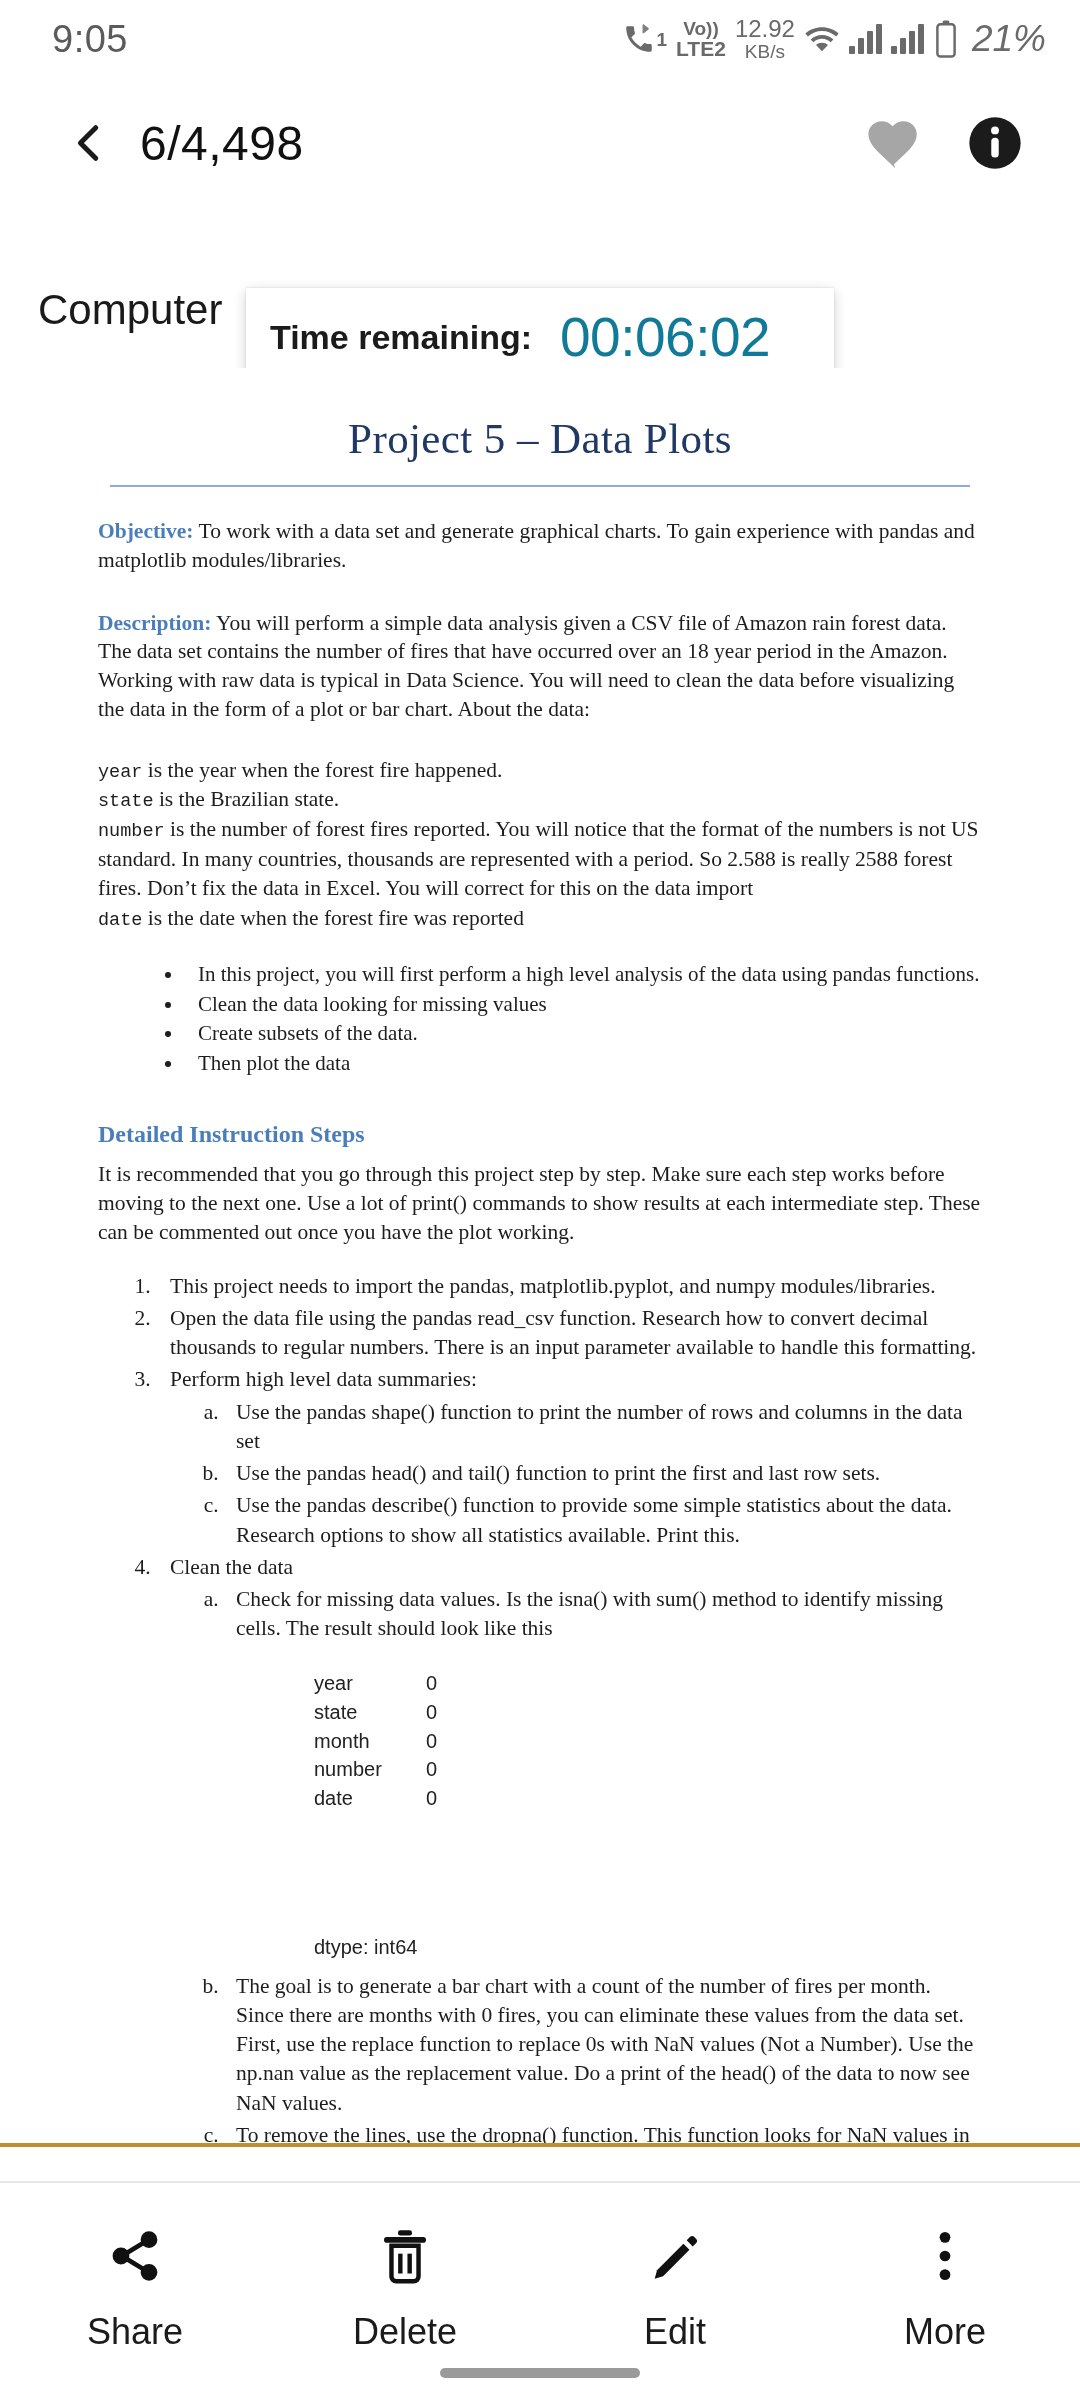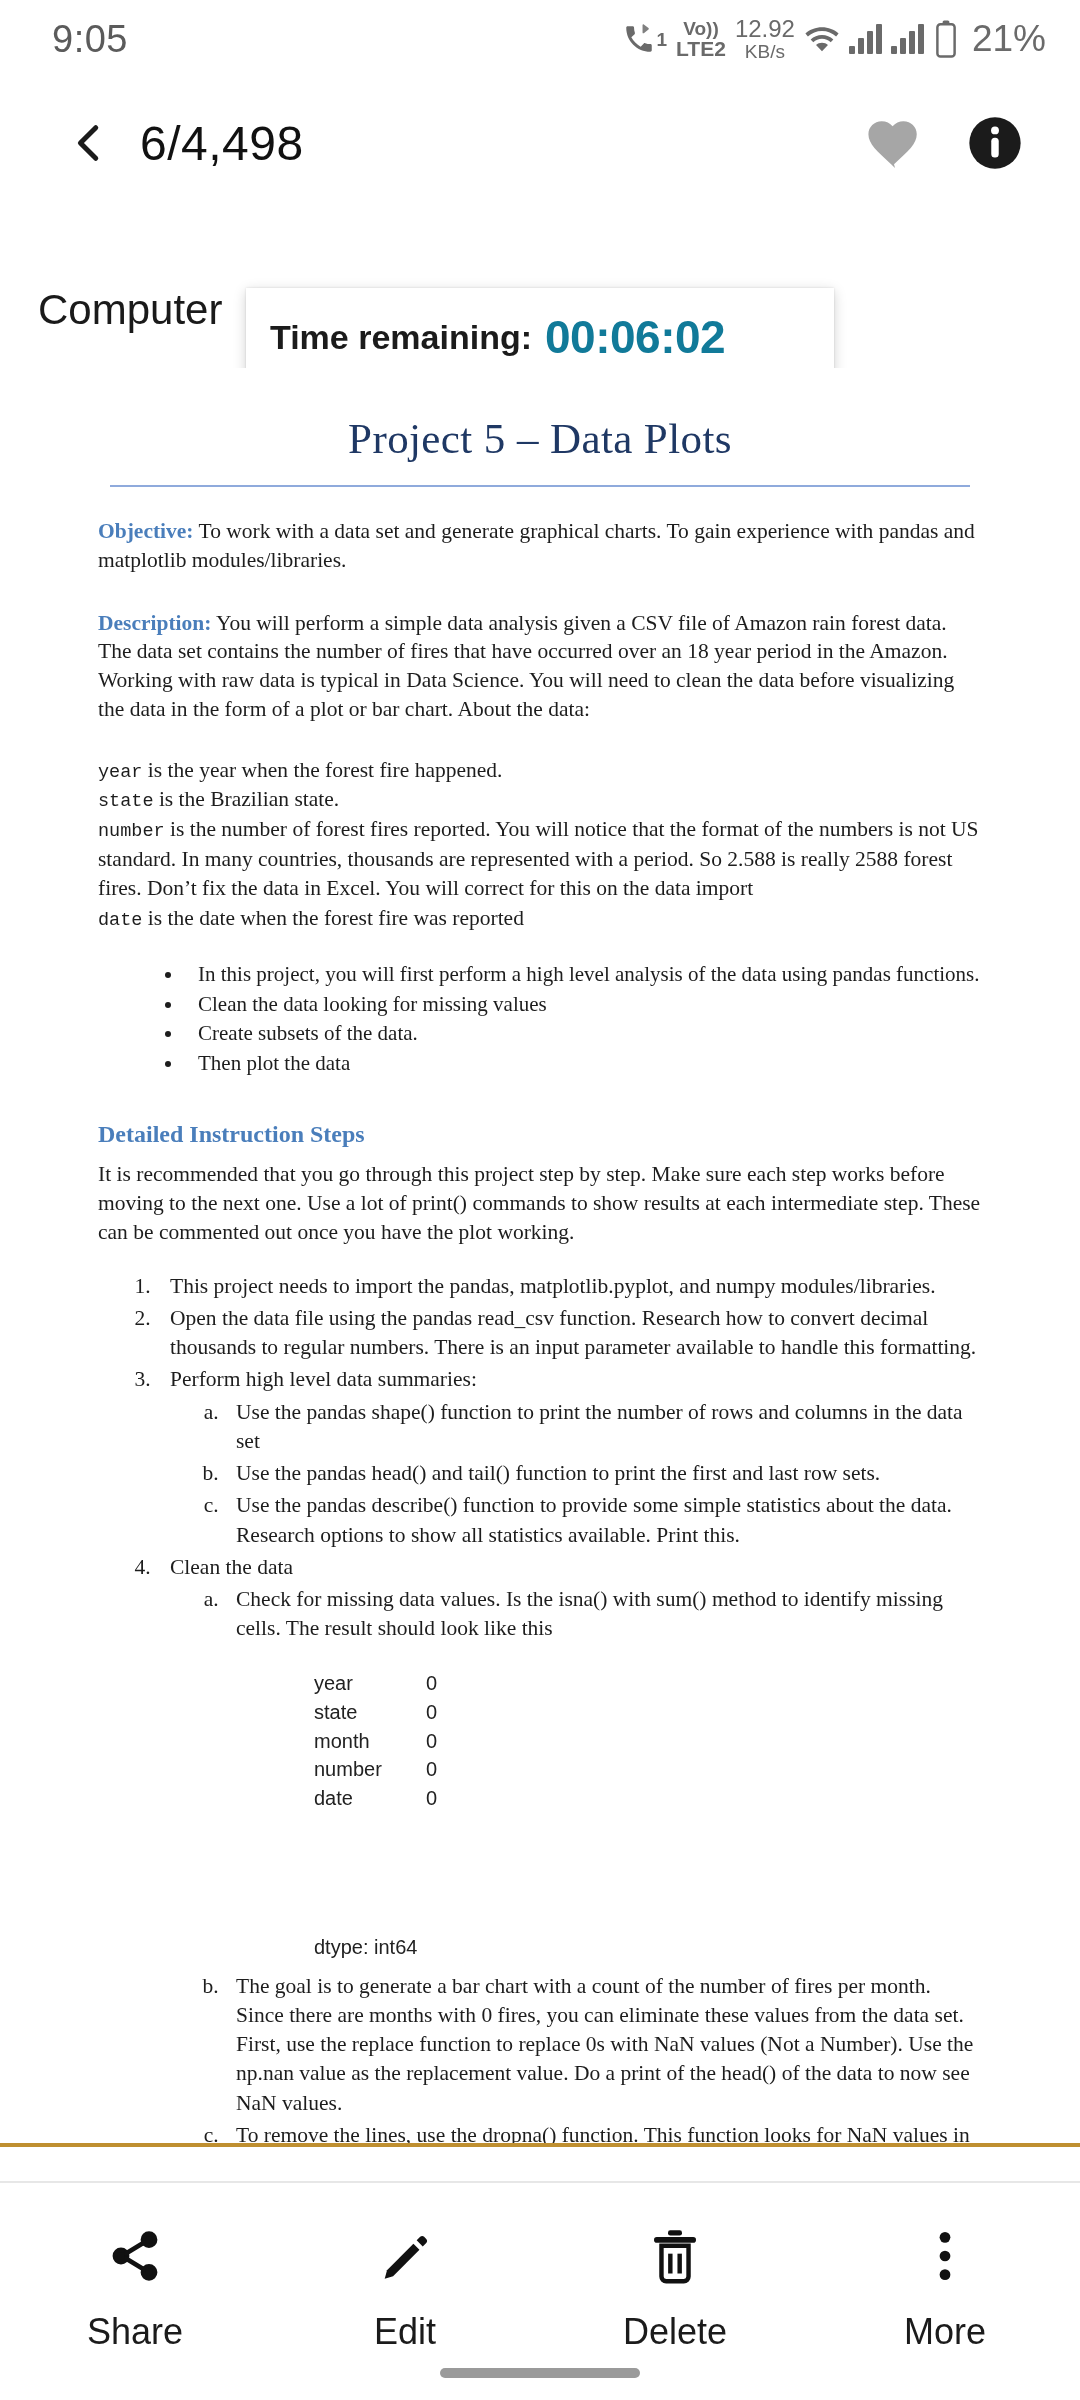--- a/index.html
+++ b/index.html
@@ -20,21 +20,21 @@
     background:#fff;
   }
   .status-clock{ font-size:38px; color:#5b5b5b; letter-spacing:.5px; }
   .status-right{ display:flex; align-items:center; gap:9px; color:#6a6a6a; }
   .si{ display:flex; align-items:center; }
   .two-line{ display:flex; flex-direction:column; align-items:center; line-height:1.02; }
   .two-line .l1{ font-size:19px; font-weight:bold; }
   .two-line .l2{ font-size:21px; font-weight:bold; }
   .netspeed .l1{ font-size:24px; font-weight:normal; }
   .netspeed .l2{ font-size:19px; font-weight:normal; }
-  .pct{ font-size:37px; color:#6a6a6a; margin-left:4px; }
+  .pct{ font-size:37px; color:#6a6a6a; margin-left:4px;font-style:italic; }
 
   
   .bars{ display:flex; align-items:flex-end; gap:3px; height:30px; }
   .bars i{ display:block; width:6px; background:#6a6a6a; border-radius:1px; }
   .bars i:nth-child(1){ height:8px; }
   .bars i:nth-child(2){ height:16px; }
   .bars i:nth-child(3){ height:23px; }
   .bars i:nth-child(4){ height:30px; }
 
   
@@ -57,21 +57,21 @@
   .filename{ font-size:42px; color:#1a1a1a; white-space:nowrap; }
 
   .timer-card{
     position:absolute; top:288px; left:246px;
     width:588px; height:98px;
     background:#ffffff;
     box-shadow:0 3px 12px rgba(0,0,0,.18), 0 0 2px rgba(0,0,0,.12);
     display:flex; align-items:center; padding-left:24px;
   }
   .timer-label{ font-size:34px; font-weight:bold; color:#1b1b1b; }
-  .timer-value{ font-size:46px; font-weight:bold; margin-left:13px; letter-spacing:-.5px; }
+  .timer-value{ font-size:55px; font-weight:normal; margin-left:28px; letter-spacing:-.5px; }
 
   
   .doc{
     position:absolute; top:368px; left:0; width:1080px; height:1775px;
     background:#fff; overflow:hidden;
     font-family:"Liberation Serif", serif;
     color:#1d1d1d;
   }
   .doc-inner{ padding:0 98px; }
 
@@ -322,43 +322,43 @@
         <circle cx="18" cy="19" r="2.6" fill="#111"></circle>
         <line x1="8.3" y1="10.8" x2="15.7" y2="6.3"></line>
         <line x1="8.3" y1="13.2" x2="15.7" y2="17.7"></line>
       </svg>
     </span>
     <span class="bb-label">Share</span>
   </div>
 
   <div class="bb-item">
     <span class="bb-ic">
-      <svg width="56" height="56" viewBox="0 0 24 24" fill="#111">
-        <path d="M4.3 18.1l-1 3.6 3.6-1L18.2 9.3l-2.6-2.6L4.3 18.1z"></path>
-        <path d="M19.6 7.9l1.5-1.5c.5-.5.5-1.2 0-1.7l-.9-.9c-.5-.5-1.2-.5-1.7 0L17 5.3l2.6 2.6z"></path>
-      </svg>
-    </span>
-    <span class="bb-label">Edit</span>
-  </div>
-
-  <div class="bb-item">
-    <span class="bb-ic">
       <svg width="52" height="56" viewBox="0 0 22 24" fill="none" stroke="#111" stroke-width="1.9">
         <rect x="8" y="1" width="6" height="2.2" rx="1" fill="#111" stroke="none"></rect>
         <line x1="3.2" y1="5.1" x2="18.8" y2="5.1" stroke-linecap="round" stroke-width="2.4"></line>
         <path d="M5.2 7.6h11.6v13.2a2 2 0 0 1-2 2H7.2a2 2 0 0 1-2-2V7.6z"></path>
         <line x1="9" y1="11" x2="9" y2="19.5"></line>
         <line x1="13" y1="11" x2="13" y2="19.5"></line>
       </svg>
     </span>
     <span class="bb-label">Delete</span>
   </div>
 
   <div class="bb-item">
     <span class="bb-ic">
+      <svg width="56" height="56" viewBox="0 0 24 24" fill="#111">
+        <path d="M4.3 18.1l-1 3.6 3.6-1L18.2 9.3l-2.6-2.6L4.3 18.1z"></path>
+        <path d="M19.6 7.9l1.5-1.5c.5-.5.5-1.2 0-1.7l-.9-.9c-.5-.5-1.2-.5-1.7 0L17 5.3l2.6 2.6z"></path>
+      </svg>
+    </span>
+    <span class="bb-label">Edit</span>
+  </div>
+
+  <div class="bb-item">
+    <span class="bb-ic">
       <svg width="40" height="56" viewBox="0 0 10 24" fill="#111">
         <circle cx="5" cy="4" r="2.3"></circle>
         <circle cx="5" cy="12" r="2.3"></circle>
         <circle cx="5" cy="20" r="2.3"></circle>
       </svg>
     </span>
     <span class="bb-label">More</span>
   </div>
 
 </div>

